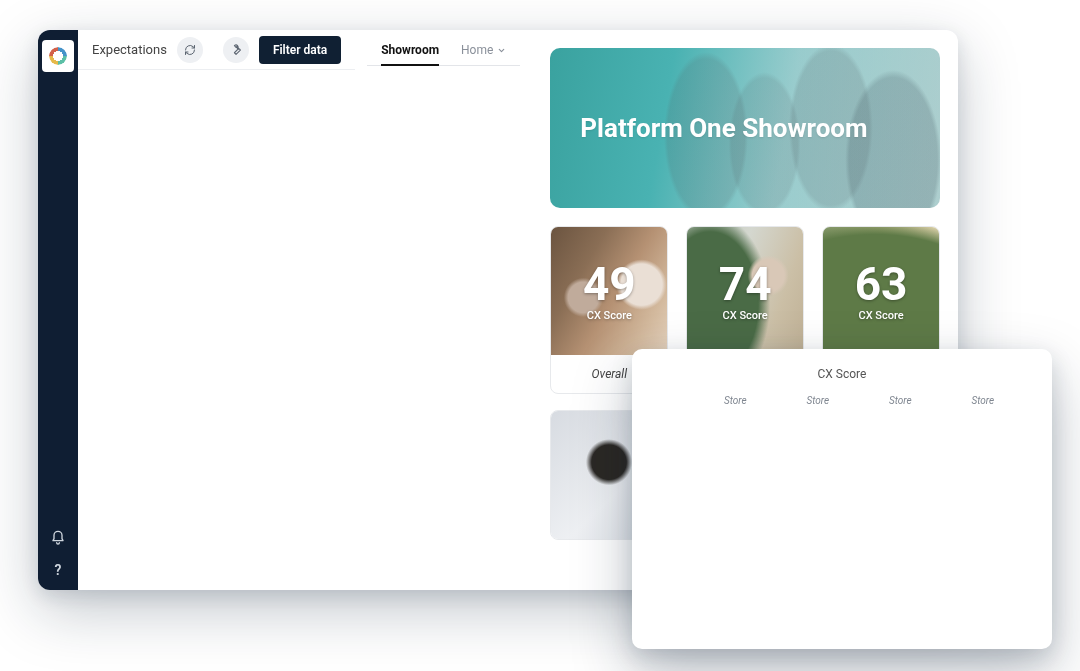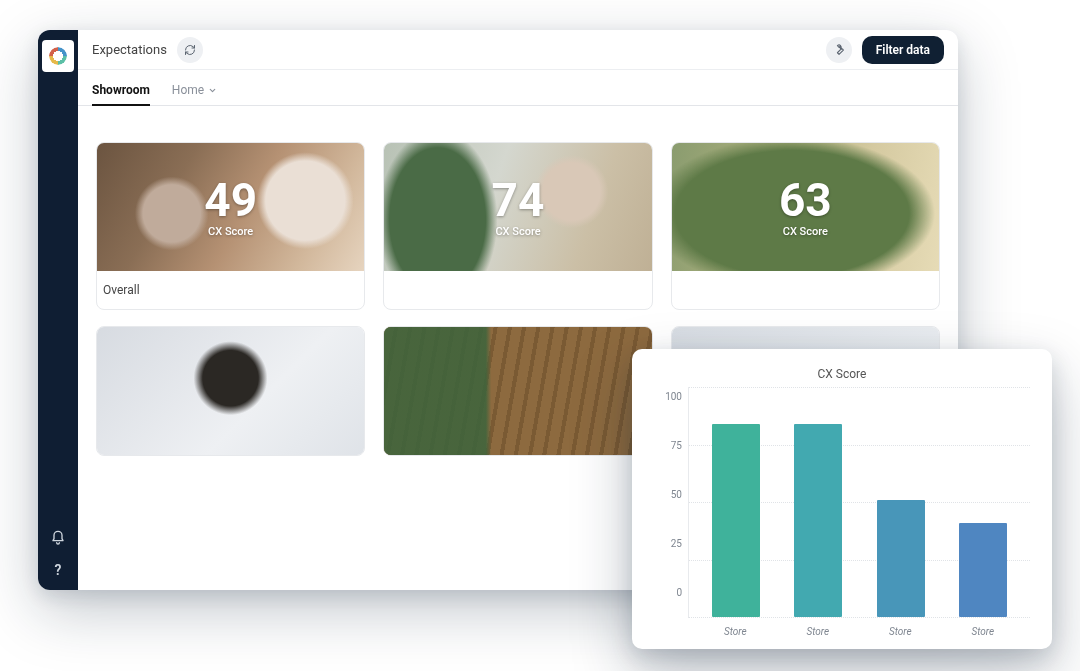--- a/index.html
+++ b/index.html
@@ -16,29 +16,29 @@
     padding-top:10px;color:#dfe5ec;position:relative;flex-shrink:0;
   }
   .siderail .rail-bottom{position:absolute;bottom:12px;left:0;right:0;display:flex;flex-direction:column;align-items:center;gap:16px;}
   .logo-badge{width:32px;height:32px;background:#fff;border-radius:4px;display:flex;align-items:center;justify-content:center;}
   .logo-ring{width:18px;height:18px;border-radius:50%;border:4px solid transparent;
     background:
       conic-gradient(#4593c9 0 90deg,#5bbfa6 90deg 180deg,#e6b94a 180deg 270deg,#d2614a 270deg 360deg) border-box;
     -webkit-mask:radial-gradient(circle,transparent 5px,#000 5px);
             mask:radial-gradient(circle,transparent 5px,#000 5px);
   }
-  .main{flex:1;display:flex;flex-direction:column;min-width:0;}
+  .main{flex:1;display:flex;min-width:0;gap:12px;}
   .topbar{
     height:40px;display:flex;align-items:center;padding:0 14px;border-bottom:1px solid #eceef1;gap:10px;
   }
   .topbar .title{font-size:13px;color:#444;}
   .round-btn{width:26px;height:26px;border-radius:50%;background:#eef0f3;display:flex;align-items:center;justify-content:center;color:#5b6470;font-size:12px;}
   .topbar .spacer{flex:1;}
   .filter-btn{
-    background:#102033;color:#fff;font-size:12px;font-weight:600;padding:7px 14px;border-radius:10px;
+    background:#102033;color:#fff;font-size:12px;font-weight:600;padding:7px 14px;border-radius:4px;
   }
   .subbar{
     height:36px;display:flex;align-items:flex-end;padding:0 14px;gap:22px;border-bottom:1px solid #e3e5e9;
   }
   .subbar .tab{font-size:12px;color:#8a909a;padding-bottom:8px;display:flex;align-items:center;gap:4px;}
   .subbar .tab.active{color:#111;font-weight:700;border-bottom:2px solid #111;margin-bottom:-1px;padding-bottom:7px;}
   .content{flex:1;overflow:hidden;padding:18px 18px 0 18px;}
   .hero{
     height:160px;border-radius:10px;overflow:hidden;position:relative;
     background:
@@ -60,21 +60,21 @@
   .card{
     flex:1;border:1px solid #e7e9ec;border-radius:8px;overflow:hidden;background:#fff;
     display:flex;flex-direction:column;min-width:0;
   }
   .card .img{
     height:128px;position:relative;display:flex;flex-direction:column;align-items:center;justify-content:center;color:#fff;
     text-shadow:0 1px 3px rgba(0,0,0,0.35);
   }
   .card .score{font-size:46px;font-weight:700;line-height:1;}
   .card .score-lbl{font-size:11px;margin-top:2px;font-weight:500;}
-  .card .caption{font-size:12px;color:#444;padding:12px 6px;}
+  .card .caption{font-size:12px;color:#444;text-align:center;padding:12px 6px;font-style:italic;}
   .img.img1{background:
     radial-gradient(circle at 78% 45%,#eadfd5 0 18%,transparent 22%),
     radial-gradient(circle at 28% 55%,#c0ab9b 0 14%,transparent 18%),
     linear-gradient(120deg,#6b5440 0%,#8a6e55 30%,#b59173 55%,#d2b89c 80%,#e6d4bf 100%);
   }
   .img.img2{background:
     radial-gradient(circle at 70% 38%,#d9c8b7 0 14%,transparent 18%),
     radial-gradient(ellipse 120px 180px at 20% 60%,#4a6b46 0 40%,transparent 50%),
     linear-gradient(110deg,#b8c2b5 0%,#d4d7cf 40%,#cbbfa6 75%,#bfb095 100%); align-items: center;
   }
@@ -171,20 +171,23 @@
           <span class="chev">
             <svg width="9" height="9" viewBox="0 0 24 24" fill="none" stroke="#8a909a" stroke-width="3" stroke-linecap="round" stroke-linejoin="round">
                 <polyline points="6 9 12 15 18 9"></polyline>
               </svg>
           </span>
         </div>
       </div>
 
       <div class="content">
 
+        <div class="hero">
+          <div class="hero-title">Platform One Showroom</div>
+        </div>
 
         <div class="card-row">
           <div class="card">
             <div class="img img1">
               <div class="score">49</div>
               <div class="score-lbl">CX Score</div>
             </div>
             <div class="caption">Overall</div>
           </div>
           <div class="card">
@@ -219,43 +222,20 @@
             </div>
           </div>
         </div>
 
       </div>
     </div>
   </div>
 
   <div class="chartcard">
     <div class="chart-title">CX Score</div>
-    <div class="chart-body">
-      <div class="yaxis">
-        <span>100</span>
-        <span>75</span>
-        <span>50</span>
-        <span>25</span>
-        <span>0</span>
-      </div>
-      <div class="plot">
-        <div class="grid">
-          <div class="gridline" style="top:0%"></div>
-          <div class="gridline" style="top:25%"></div>
-          <div class="gridline" style="top:50%"></div>
-          <div class="gridline" style="top:75%"></div>
-        </div>
-        <div class="bars" id="bars">
-            <div class="bar c0" style="height: 84%;"></div>
-            <div class="bar c1" style="height: 84%;"></div>
-            <div class="bar c2" style="height: 51%;"></div>
-            <div class="bar c3" style="height: 41%;"></div>
-          </div>
-      </div>
-    </div>
     <div class="xaxis" id="xaxis">
         <span>Store</span>
         <span>Store</span>
         <span>Store</span>
         <span>Store</span>
       </div>
   </div>
 
 </div>
 

